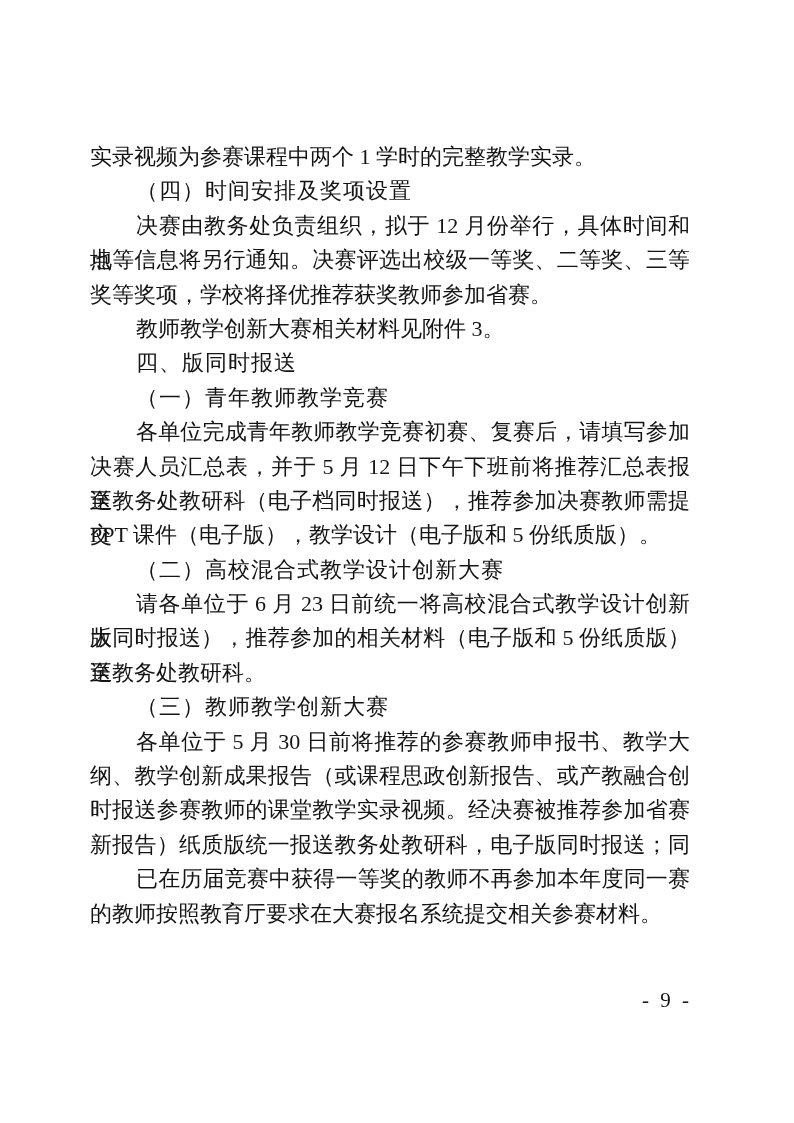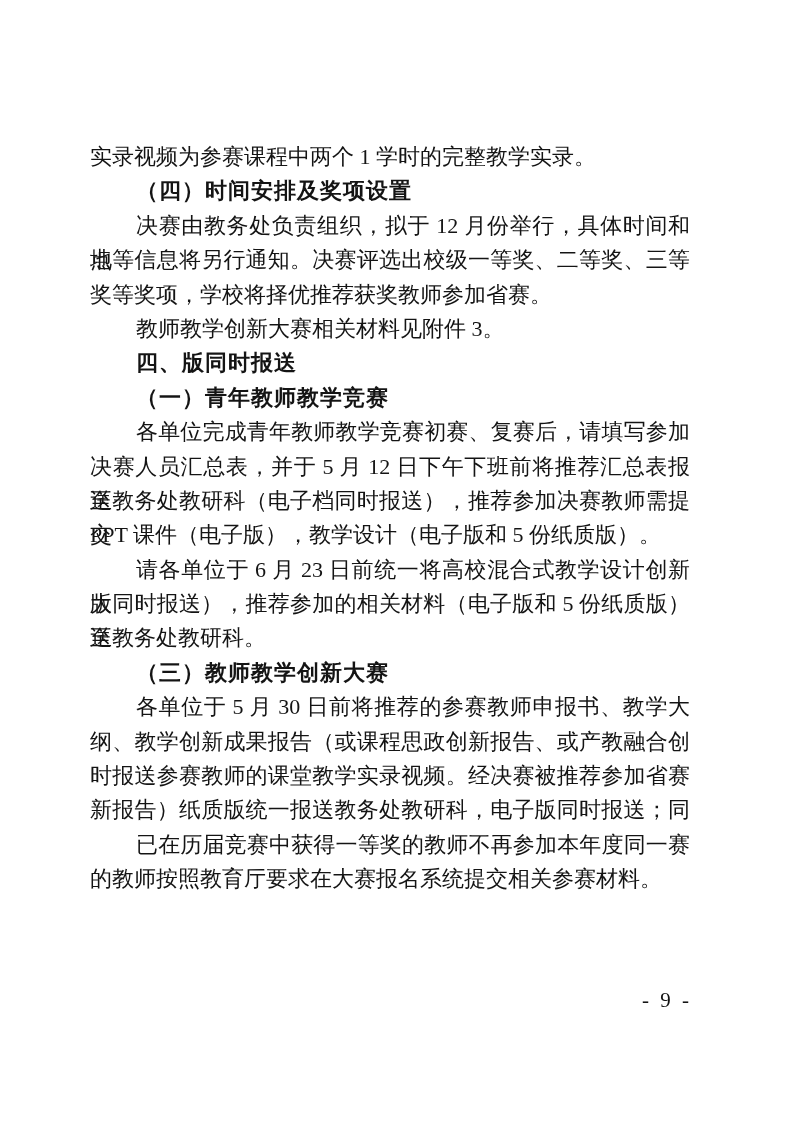--- a/index.html
+++ b/index.html
@@ -34,21 +34,21 @@
   .line.fill {
     text-align: justify;
     text-align-last: justify;
     -moz-text-align-last: justify;
   }
   .line.indent {
     text-indent: 46px;
   }
   .line.heading {
     font-family: "Liberation Sans", sans-serif;
-    font-weight: bold;
+    font-weight: normal;
     letter-spacing: 1px;
   }
   .page-number {
     position: absolute;
     top: 988px;
     right: 102px;
     font-size: 21px;
     letter-spacing: 3px;
     font-family: "Liberation Serif", serif;
     color: #141414;
@@ -64,20 +64,21 @@
       <div class="line indent fill">决赛由教务处负责组织，拟于 12 月份举行，具体时间和地</div>
       <div class="line fill">点等信息将另行通知。决赛评选出校级一等奖、二等奖、三等</div>
       <div class="line">奖等奖项，学校将择优推荐获奖教师参加省赛。</div>
       <div class="line indent">教师教学创新大赛相关材料见附件 3。</div>
       <div class="line heading indent">四、版同时报送</div>
       <div class="line heading indent">（一）青年教师教学竞赛</div>
       <div class="line indent fill">各单位完成青年教师教学竞赛初赛、复赛后，请填写参加</div>
       <div class="line fill">决赛人员汇总表，并于 5 月 12 日下午下班前将推荐汇总表报送</div>
       <div class="line fill">至教务处教研科（电子档同时报送），推荐参加决赛教师需提交</div>
       <div class="line">PPT 课件（电子版），教学设计（电子版和 5 份纸质版）。</div>
+      <div class="line heading indent">（二）高校混合式教学设计创新大赛</div>
       <div class="line indent fill">请各单位于 6 月 23 日前统一将高校混合式教学设计创新大</div>
       <div class="line fill">版同时报送），推荐参加的相关材料（电子版和 5 份纸质版）送</div>
       <div class="line">至教务处教研科。</div>
       <div class="line heading indent">（三）教师教学创新大赛</div>
       <div class="line indent fill">各单位于 5 月 30 日前将推荐的参赛教师申报书、教学大</div>
       <div class="line fill">纲、教学创新成果报告（或课程思政创新报告、或产教融合创</div>
       <div class="line fill">时报送参赛教师的课堂教学实录视频。经决赛被推荐参加省赛</div>
       <div class="line fill">新报告）纸质版统一报送教务处教研科，电子版同时报送；同</div>
       <div class="line indent fill">已在历届竞赛中获得一等奖的教师不再参加本年度同一赛</div>
       <div class="line">的教师按照教育厅要求在大赛报名系统提交相关参赛材料。</div>

